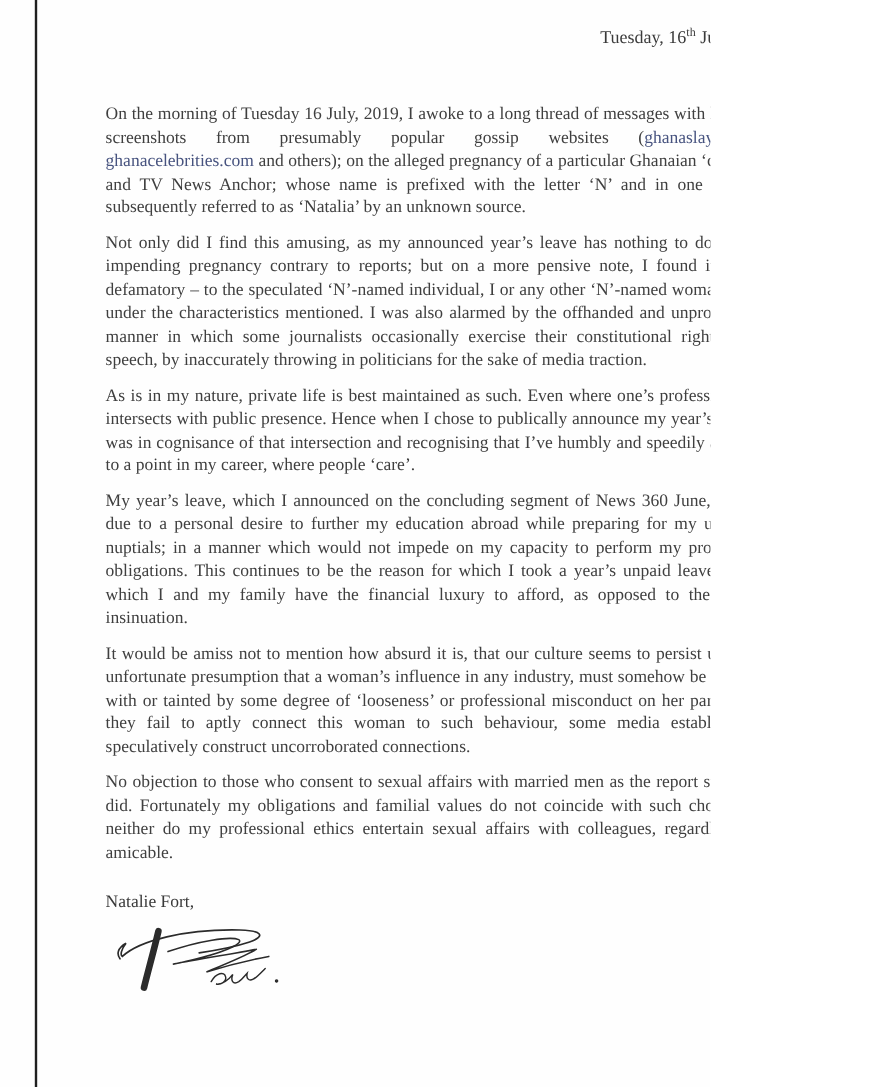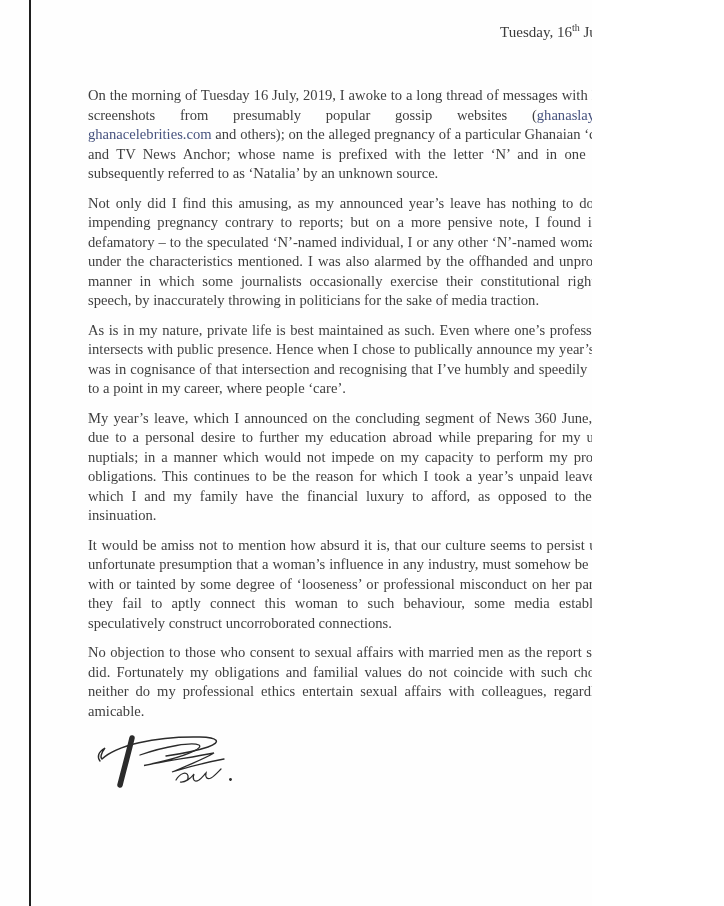--- a/index.html
+++ b/index.html
@@ -102,20 +102,21 @@
 
     <p class="para">As is in my nature, private life is best maintained as such. Even where one’s professional life intersects with public presence. Hence when I chose to publically announce my year’s leave, it was in cognisance of that intersection and recognising that I’ve humbly and speedily ascended to a point in my career, where people ‘care’.</p>
 
     <p class="para">My year’s leave, which I announced on the concluding segment of News 360 June, 2019, is due to a personal desire to further my education abroad while preparing for my upcoming nuptials; in a manner which would not impede on my capacity to perform my professional obligations. This continues to be the reason for which I took a year’s unpaid leave and for which I and my family have the financial luxury to afford, as opposed to the reports’ insinuation.</p>
 
     <p class="para">It would be amiss not to mention how absurd it is, that our culture seems to persist under the unfortunate presumption that a woman’s influence in any industry, must somehow be affiliated with or tainted by some degree of ‘looseness’ or professional misconduct on her part. Where they fail to aptly connect this woman to such behaviour, some media establishments speculatively construct uncorroborated connections.</p>
 
     <p class="para">No objection to those who consent to sexual affairs with married men as the report suggests I did. Fortunately my obligations and familial values do not coincide with such choices and neither do my professional ethics entertain sexual affairs with colleagues, regardless how amicable.</p>
 
 
+    <div class="signoff">Natalie Fort,</div>
 
     <svg class="signature" width="200" height="64" viewBox="0 0 200 64">
       <path d="M8,30 C5,26 6,21 13,17 C9,22 8,27 10,28 C24,15 62,5 108,6 C126,6.5 130,11 116,16 C104,20 88,23 74,25" stroke-width="1.4"></path>
       <path d="M40,7 C37,20 32,38 28,54" stroke-width="5.5"></path>
       <path d="M48,24 C74,15 100,11 107,14 C111,16.5 99,23 76,29 C64,32 56,34 52,34.5 C74,30 102,26 122,22 C112,28 92,36 80,41 C96,36 116,31 132,28" stroke-width="1.3"></path>
       <path d="M84,49 C88,42 95,40 96,45 C97,49 92,52 88,51 C93,52 99,47 102,43 C100,48 102,52 107,49 C110,47 112,44 114,42 C113,46 115,49 119,47 C122,45.5 126,41 129,38" stroke-width="1.2"></path>
       <path d="M138,48 C139,47.5 139.6,48.4 138.8,49 C138.1,49.4 137.5,48.6 138,48 Z" stroke-width="1.6"></path>
     </svg>
 
   </div>

